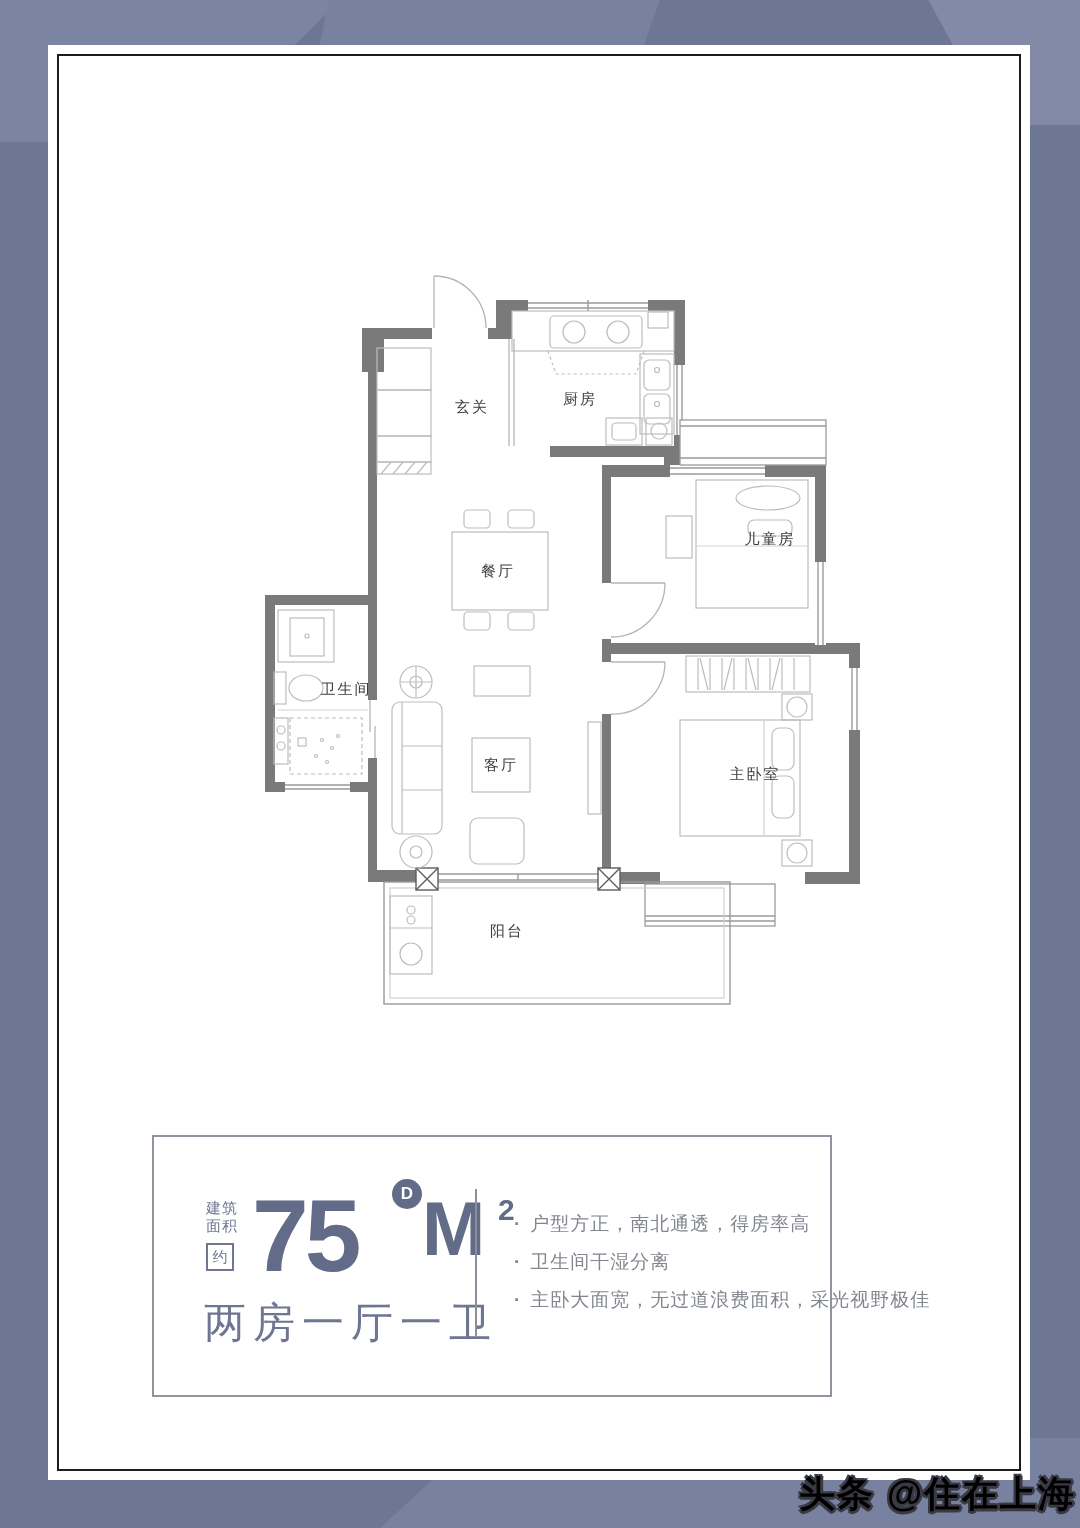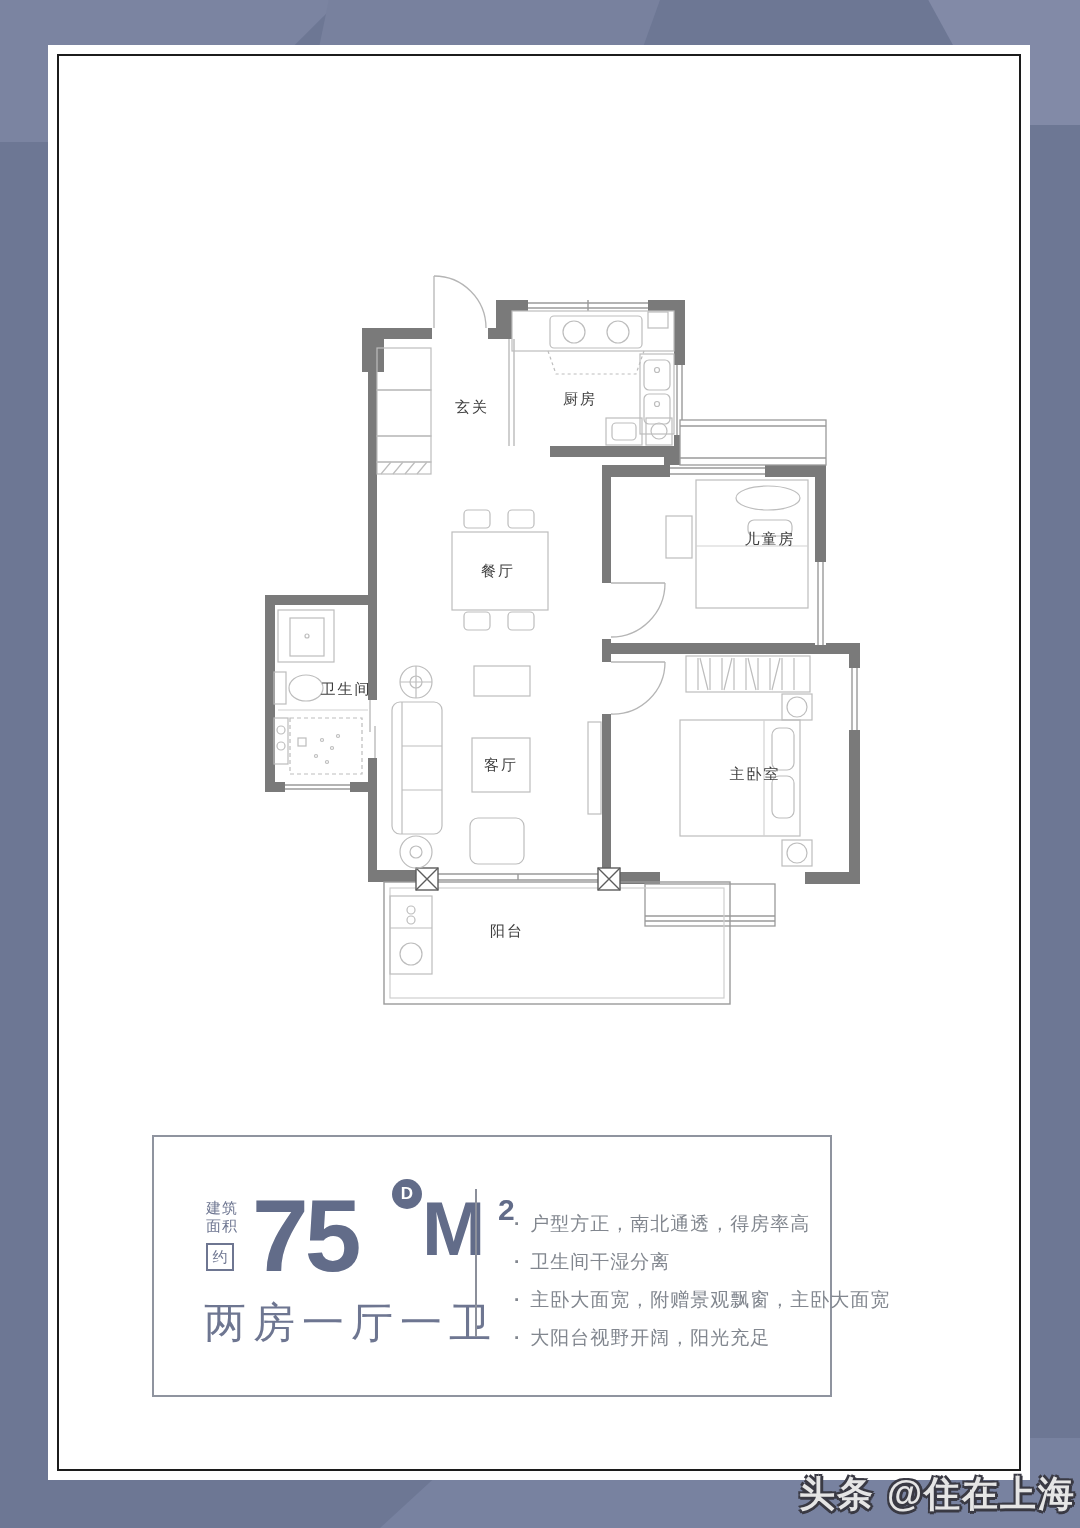--- a/index.html
+++ b/index.html
@@ -37,21 +37,21 @@
   .unit{position:absolute;left:268px;top:58px;font-size:76px;line-height:68px;
         font-weight:bold;color:#626c89;}
   .unit-sup{position:absolute;left:344px;top:56px;font-size:30px;font-weight:bold;color:#626c89;}
   .layout-summary{position:absolute;left:50px;top:158px;font-size:42px;color:#6e7691;
                   letter-spacing:7px;text-align:right;}
   .vdivider{position:absolute;left:321px;top:52px;width:2px;height:148px;background:#8b8f9a;}
   .features{position:absolute;left:344px;top:52px;margin:16px;padding:0;list-style:none;}
   .features li{font-size:19px;line-height:38px;color:#82878f;letter-spacing:1px;white-space:nowrap;}
   .features li::before{content:"·";margin-right:9px;font-weight:bold;color:#82878f;}
   
-  .watermark{position:absolute;right:4px;top:1470px;font-size:36px;font-weight:bold;color:#e5e5e5;
+  .watermark{position:absolute;right:4px;top:1470px;font-size:36px;font-weight:bold;color:#000000;
              letter-spacing:2px;white-space:nowrap;
              text-shadow:-2px -2px 0 #3a3a44,2px -2px 0 #3a3a44,-2px 2px 0 #3a3a44,
                           2px 2px 0 #3a3a44,0 3px 0 #3a3a44,3px 0 0 #3a3a44;}
 </style>
 </head>
 <body>
 
 <div class="decor decor1"></div>
 <div class="decor decor2"></div>
 <div class="decor decor3"></div>
@@ -256,18 +256,17 @@
   <div class="approx-box">约</div>
   <div class="num">75</div>
   <div class="d-badge">D</div>
   <div class="unit">M</div>
   <div class="unit-sup">2</div>
   <div class="layout-summary">两房一厅一卫</div>
   <div class="vdivider"></div>
   <ul class="features">
     <li>户型方正，南北通透，得房率高</li>
     <li>卫生间干湿分离</li>
-    <li>主卧大面宽，附赠景观飘窗，主卧大面宽</li>
-    <li>大阳台视野开阔，阳光充足</li>
+    <li>主卧大面宽，无过道浪费面积，采光视野极佳</li>
   </ul>
 </div>
 
 <div class="watermark">头条 @住在上海</div>
 
 </body></html>

